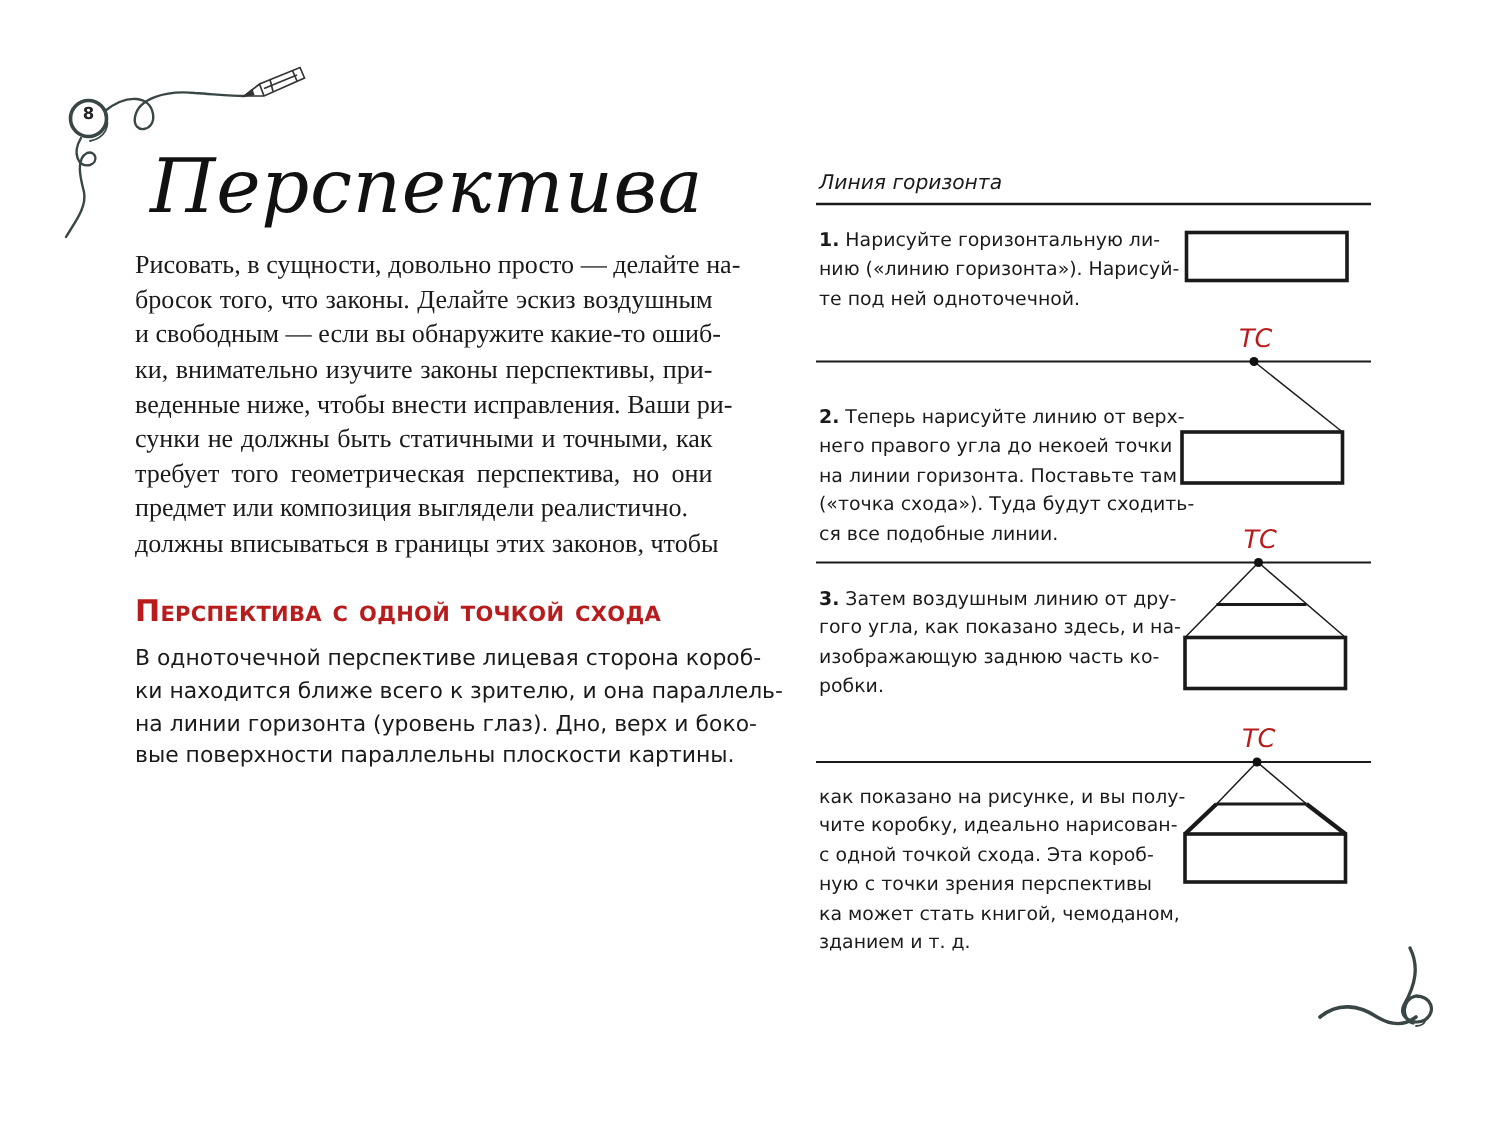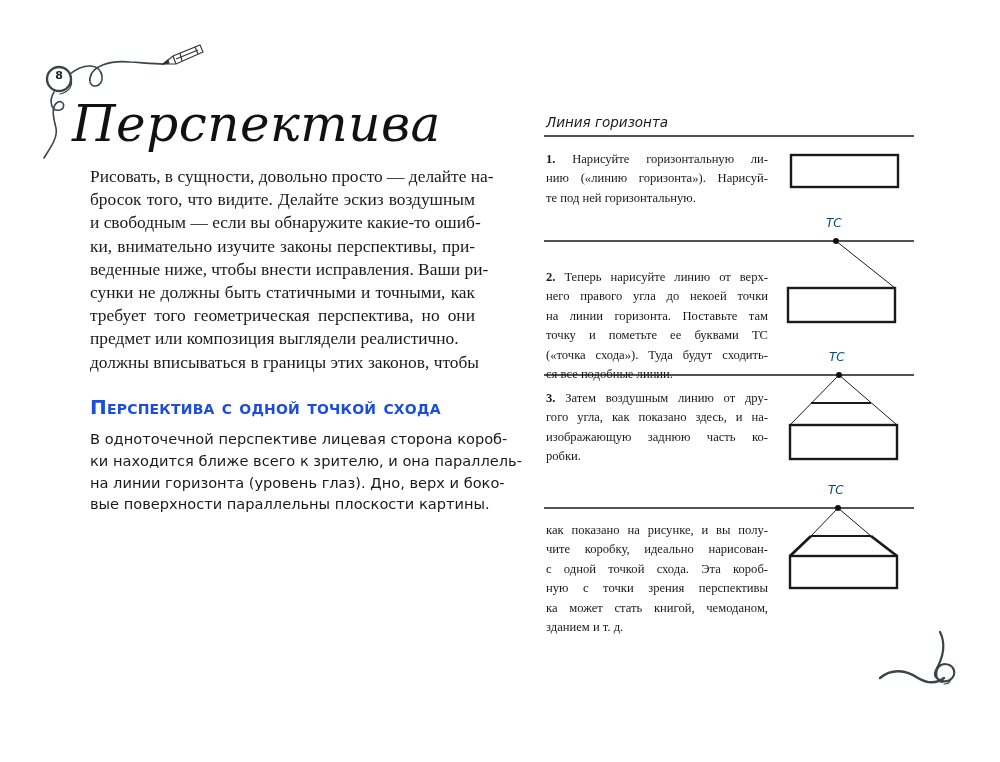--- a/index.html
+++ b/index.html
@@ -6,53 +6,53 @@
     body { width: 1000px; height: 762px; position: relative; overflow: hidden; color: #1a1a1a; }
     .abs { position: absolute; }
 
     
     #ornament-top { left: 30px; top: 40px; width: 200px; height: 140px; }
     #page-number { left: 47px; top: 69px; width: 24px; height: 20px; text-align: center;
       font-family: "DejaVu Sans", sans-serif; font-weight: bold; font-size: 11px; color: #222; }
     #ornament-bottom { left: 870px; top: 630px; width: 110px; height: 80px; }
 
     
-    #page-title { left: 72px; top: 94px; font-family: "DejaVu Serif", serif; font-style: italic;
+    #page-title { left: 100px; top: 94px; font-family: "DejaVu Serif", serif; font-style: italic;
       font-size: 50px; letter-spacing: 0.5px; color: #111; line-height: 60px; }
 
     
     #intro { left: 90px; top: 165px; width: 385px; font-family: "Liberation Serif", serif;
       font-size: 17.4px; line-height: 23.2px; text-align: justify; color: #1a1a1a; }
     #intro span.line { display: block; text-align-last: justify; white-space: nowrap; }
     #intro span.line.last { text-align-last: left; }
 
     
     #section-heading { left: 90px; top: 395px; font-family: "DejaVu Sans", sans-serif; font-weight: bold;
-      font-size: 20px; font-variant: small-caps; letter-spacing: 0.2px; color: #1d4ed8; white-space: nowrap; }
+      font-size: 20px; font-variant: small-caps; letter-spacing: 0.2px; color: #b91c1c; white-space: nowrap; }
 
     #section-body { left: 90px; top: 428px; width: 388px; font-family: "DejaVu Sans", sans-serif;
       font-size: 14.6px; line-height: 21.8px; color: #1a1a1a; }
     #section-body span.line { display: block; text-align: justify; text-align-last: justify; white-space: nowrap; }
     #section-body span.line.last { text-align-last: left; }
 
     
     #horizon-label { left: 546px; top: 114px; font-family: "DejaVu Sans", sans-serif; font-style: italic;
       font-size: 13.5px; color: #1a1a1a; text-align: center; }
     .step { position: absolute; left: 546px; width: 222px; font-family: "DejaVu Sans", sans-serif;
       font-size: 12.6px; line-height: 19.4px; color: #1a1a1a; }
-    .step span.line { display: block; text-align: justify; text-align-last: justify; white-space: nowrap; font-family: Liberation Serif, serif; }
+    .step span.line { display: block; text-align: justify; text-align-last: justify; white-space: nowrap; }
     .step span.line.last { text-align-last: left; }
     .step b { font-weight: bold; }
     #step-1 { top: 150px; }
     #step-2 { top: 268px; }
     #step-3 { top: 389px; }
     #step-4 { top: 521px; }
 
     .tc-label { position: absolute; font-family: "DejaVu Sans", sans-serif; font-style: italic;
-      font-size: 12px; color: #0c4a6e; text-align: right; }
+      font-size: 17px; color: #b91c1c; text-align: right; }
     #diagram { left: 0; top: 0; width: 1000px; height: 762px; pointer-events: none; }
   </style>
 </head>
 <body>
 
 <svg id="ornament-top" class="abs" viewBox="0 0 200 140">
   <g fill="none" stroke="#3a4646" stroke-linecap="round">
     <circle cx="29" cy="39" r="12" stroke-width="2.4"></circle>
     <path d="M40 34 C 55 22, 70 24, 72 36 C 74 48, 58 50, 60 38 C 62 26, 80 20, 100 22 C 115 23, 125 24, 133 24" stroke-width="1.6"></path>
     <path d="M24 52 C 18 62, 22 72, 30 70 C 36 68, 34 60, 28 62 C 20 66, 24 80, 26 88 C 28 98, 20 108, 14 118" stroke-width="1.6"></path>
@@ -66,21 +66,21 @@
     <line x1="146" y1="19" x2="168" y2="10"></line>
     <polygon points="133,24 138,20 139,23" fill="#333"></polygon>
   </g>
 </svg>
 <div id="page-number" class="abs">8</div>
 
 <div id="page-title" class="abs">Перспектива</div>
 
 <div id="intro" class="abs">
   <span class="line">Рисовать, в сущности, довольно просто — делайте на-</span>
-  <span class="line">бросок того, что видите. Делайте эскиз воздушным</span>
+  <span class="line">бросок того, что законы. Делайте эскиз воздушным</span>
   <span class="line">и свободным — если вы обнаружите какие-то ошиб-</span>
   <span class="line">ки, внимательно изучите законы перспективы, при-</span>
   <span class="line">веденные ниже, чтобы внести исправления. Ваши ри-</span>
   <span class="line">сунки не должны быть статичными и точными, как</span>
   <span class="line">требует того геометрическая перспектива, но они</span>
   <span class="line last">предмет или композиция выглядели реалистично.</span>
   <span class="line">должны вписываться в границы этих законов, чтобы</span>
 </div>
 
 <div id="section-heading" class="abs">Перспектива с одной точкой схода</div>
@@ -89,28 +89,27 @@
   <span class="line">ки находится ближе всего к зрителю, и она параллель-</span>
   <span class="line">на линии горизонта (уровень глаз). Дно, верх и боко-</span>
   <span class="line last">вые поверхности параллельны плоскости картины.</span>
 </div>
 
 <div id="horizon-label" class="abs">Линия горизонта</div>
 
 <div id="step-1" class="step">
   <span class="line"><b>1.</b> <span>Нарисуйте горизонтальную ли-</span></span>
   <span class="line">нию («линию горизонта»). Нарисуй-</span>
-  <span class="line last">те под ней горизонтальную.</span>
+  <span class="line last">те под ней одноточечной.</span>
 </div>
 
 <div id="step-2" class="step">
   <span class="line"><b>2.</b> <span>Теперь нарисуйте линию от верх-</span></span>
   <span class="line">него правого угла до некоей точки</span>
   <span class="line">на линии горизонта. Поставьте там</span>
-  <span class="line">точку и пометьте ее буквами ТС</span>
   <span class="line">(«точка схода»). Туда будут сходить-</span>
   <span class="line last">ся все подобные линии.</span>
 </div>
 
 <div id="step-3" class="step">
   <span class="line"><b>3.</b> <span>Затем воздушным линию от дру-</span></span>
   <span class="line">гого угла, как показано здесь, и на-</span>
   <span class="line">изображающую заднюю часть ко-</span>
   <span class="line last">робки.</span>
 </div>

